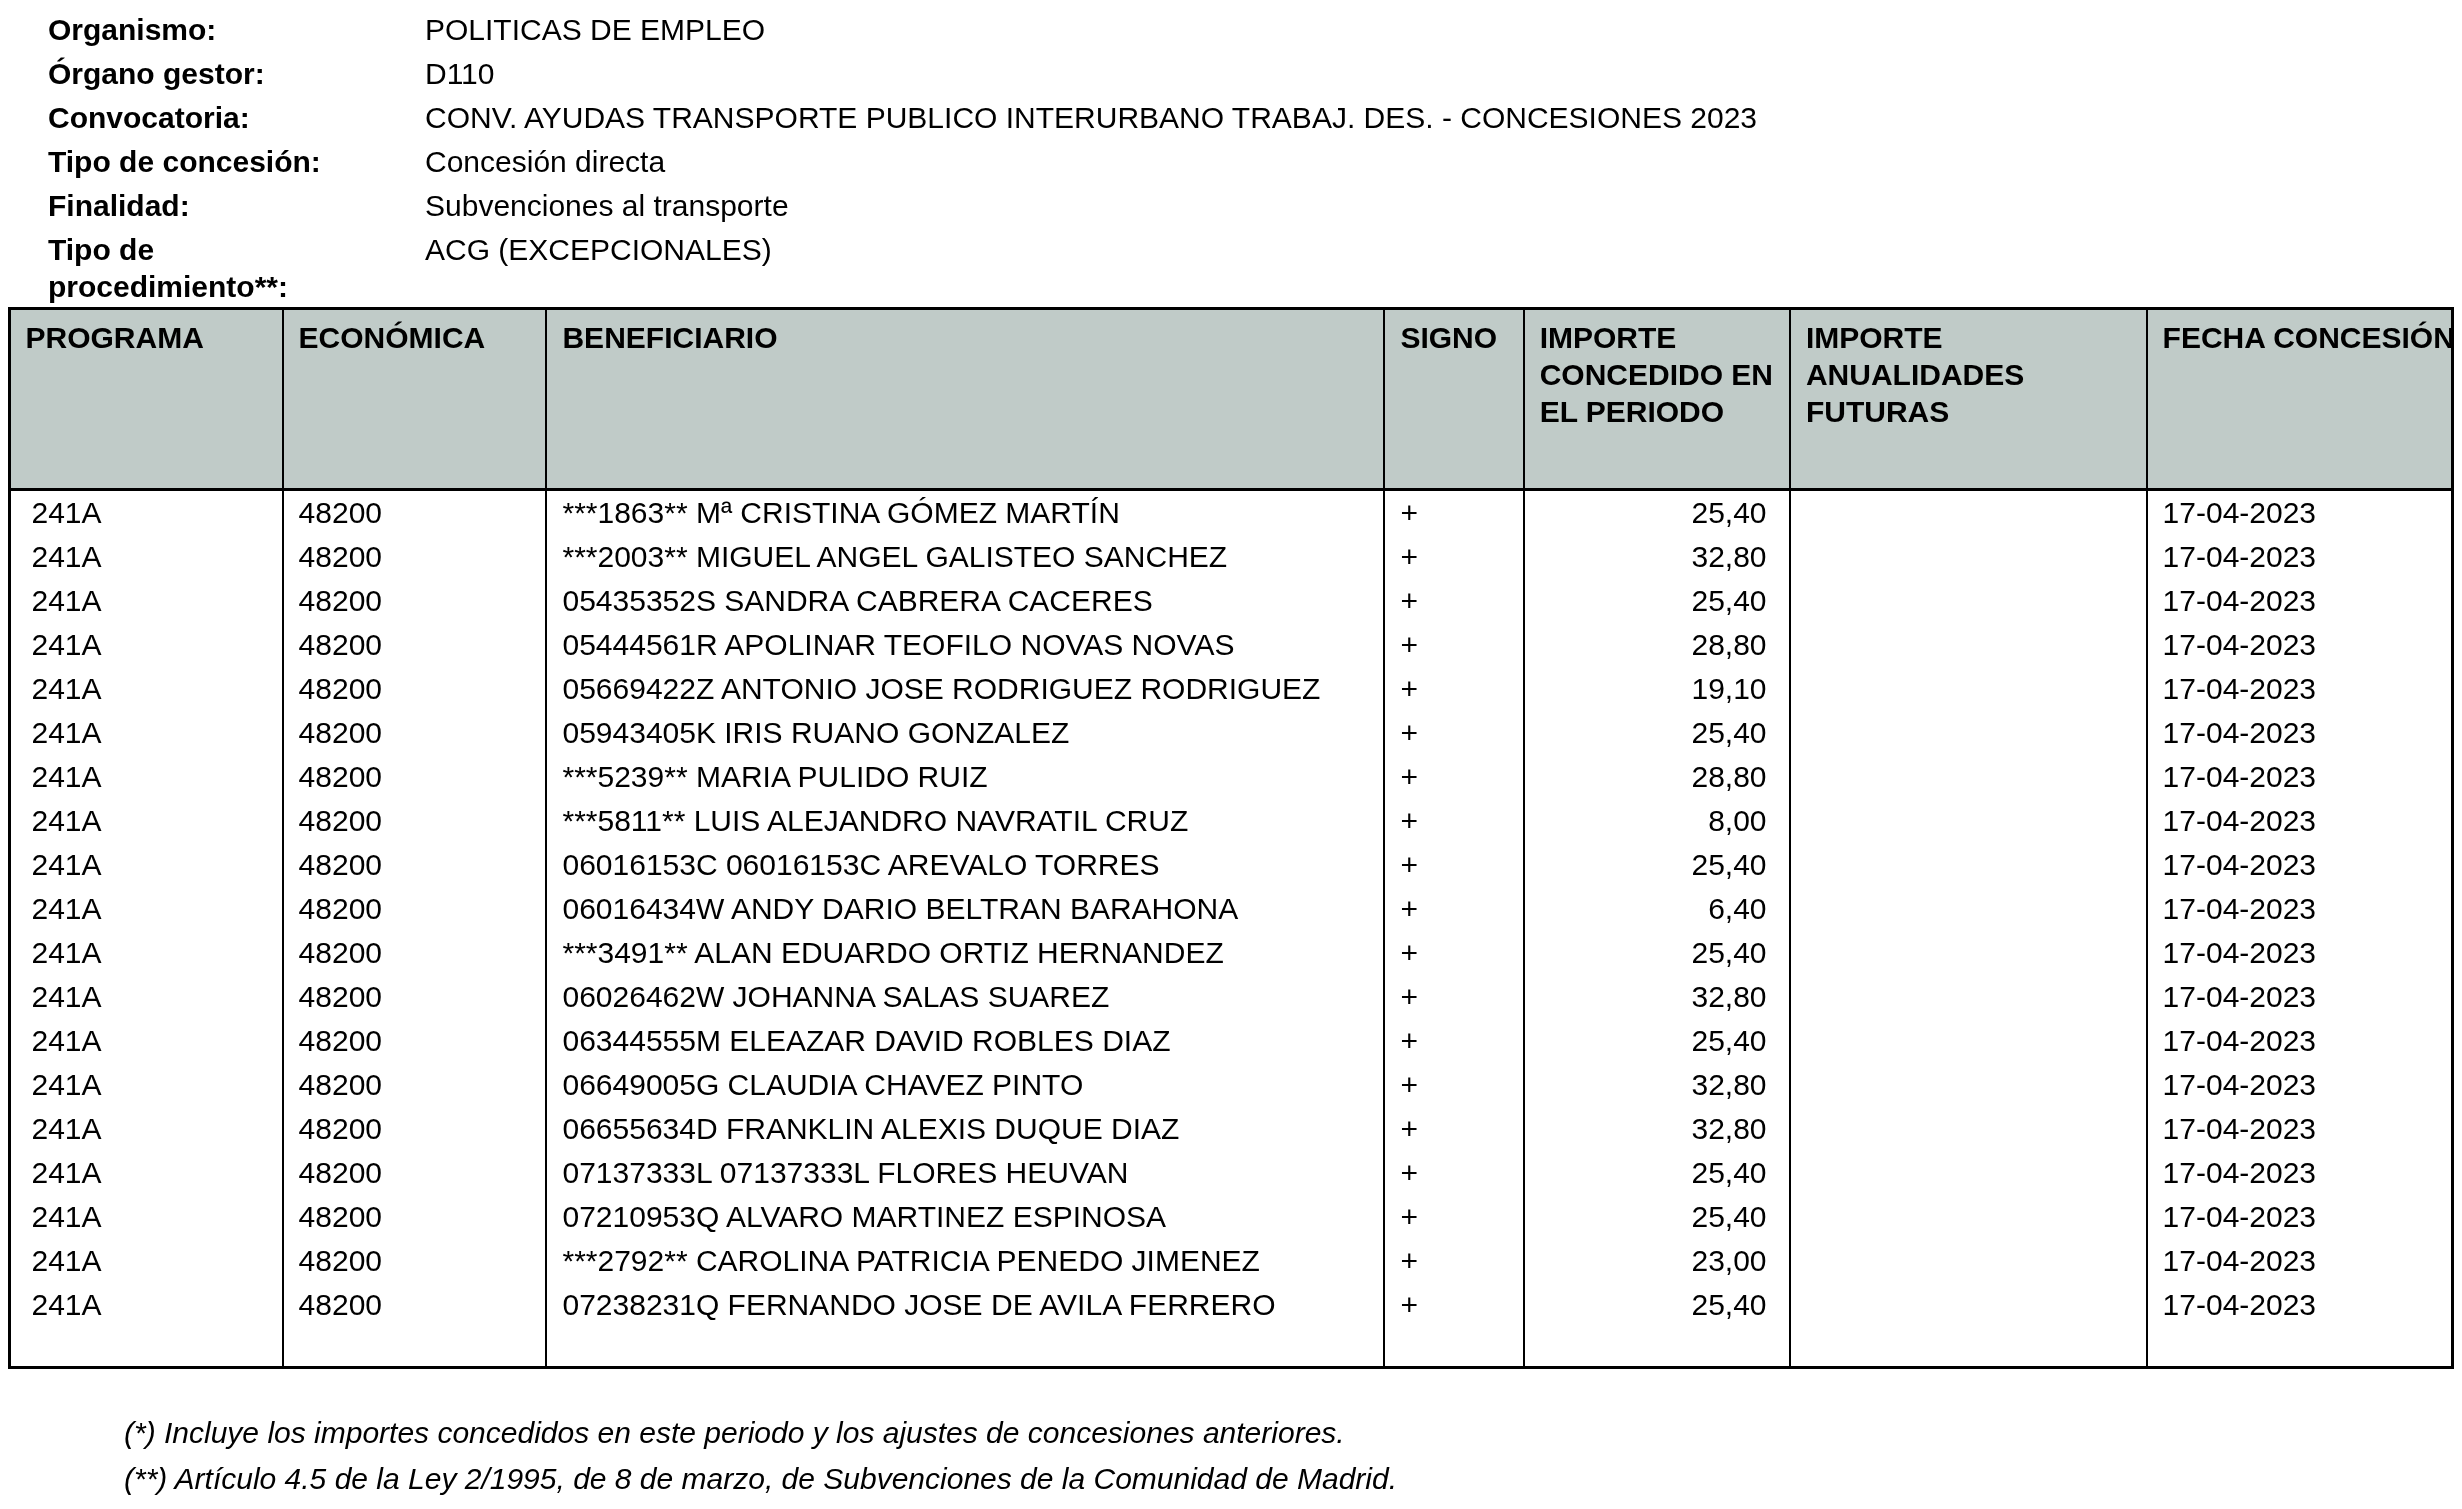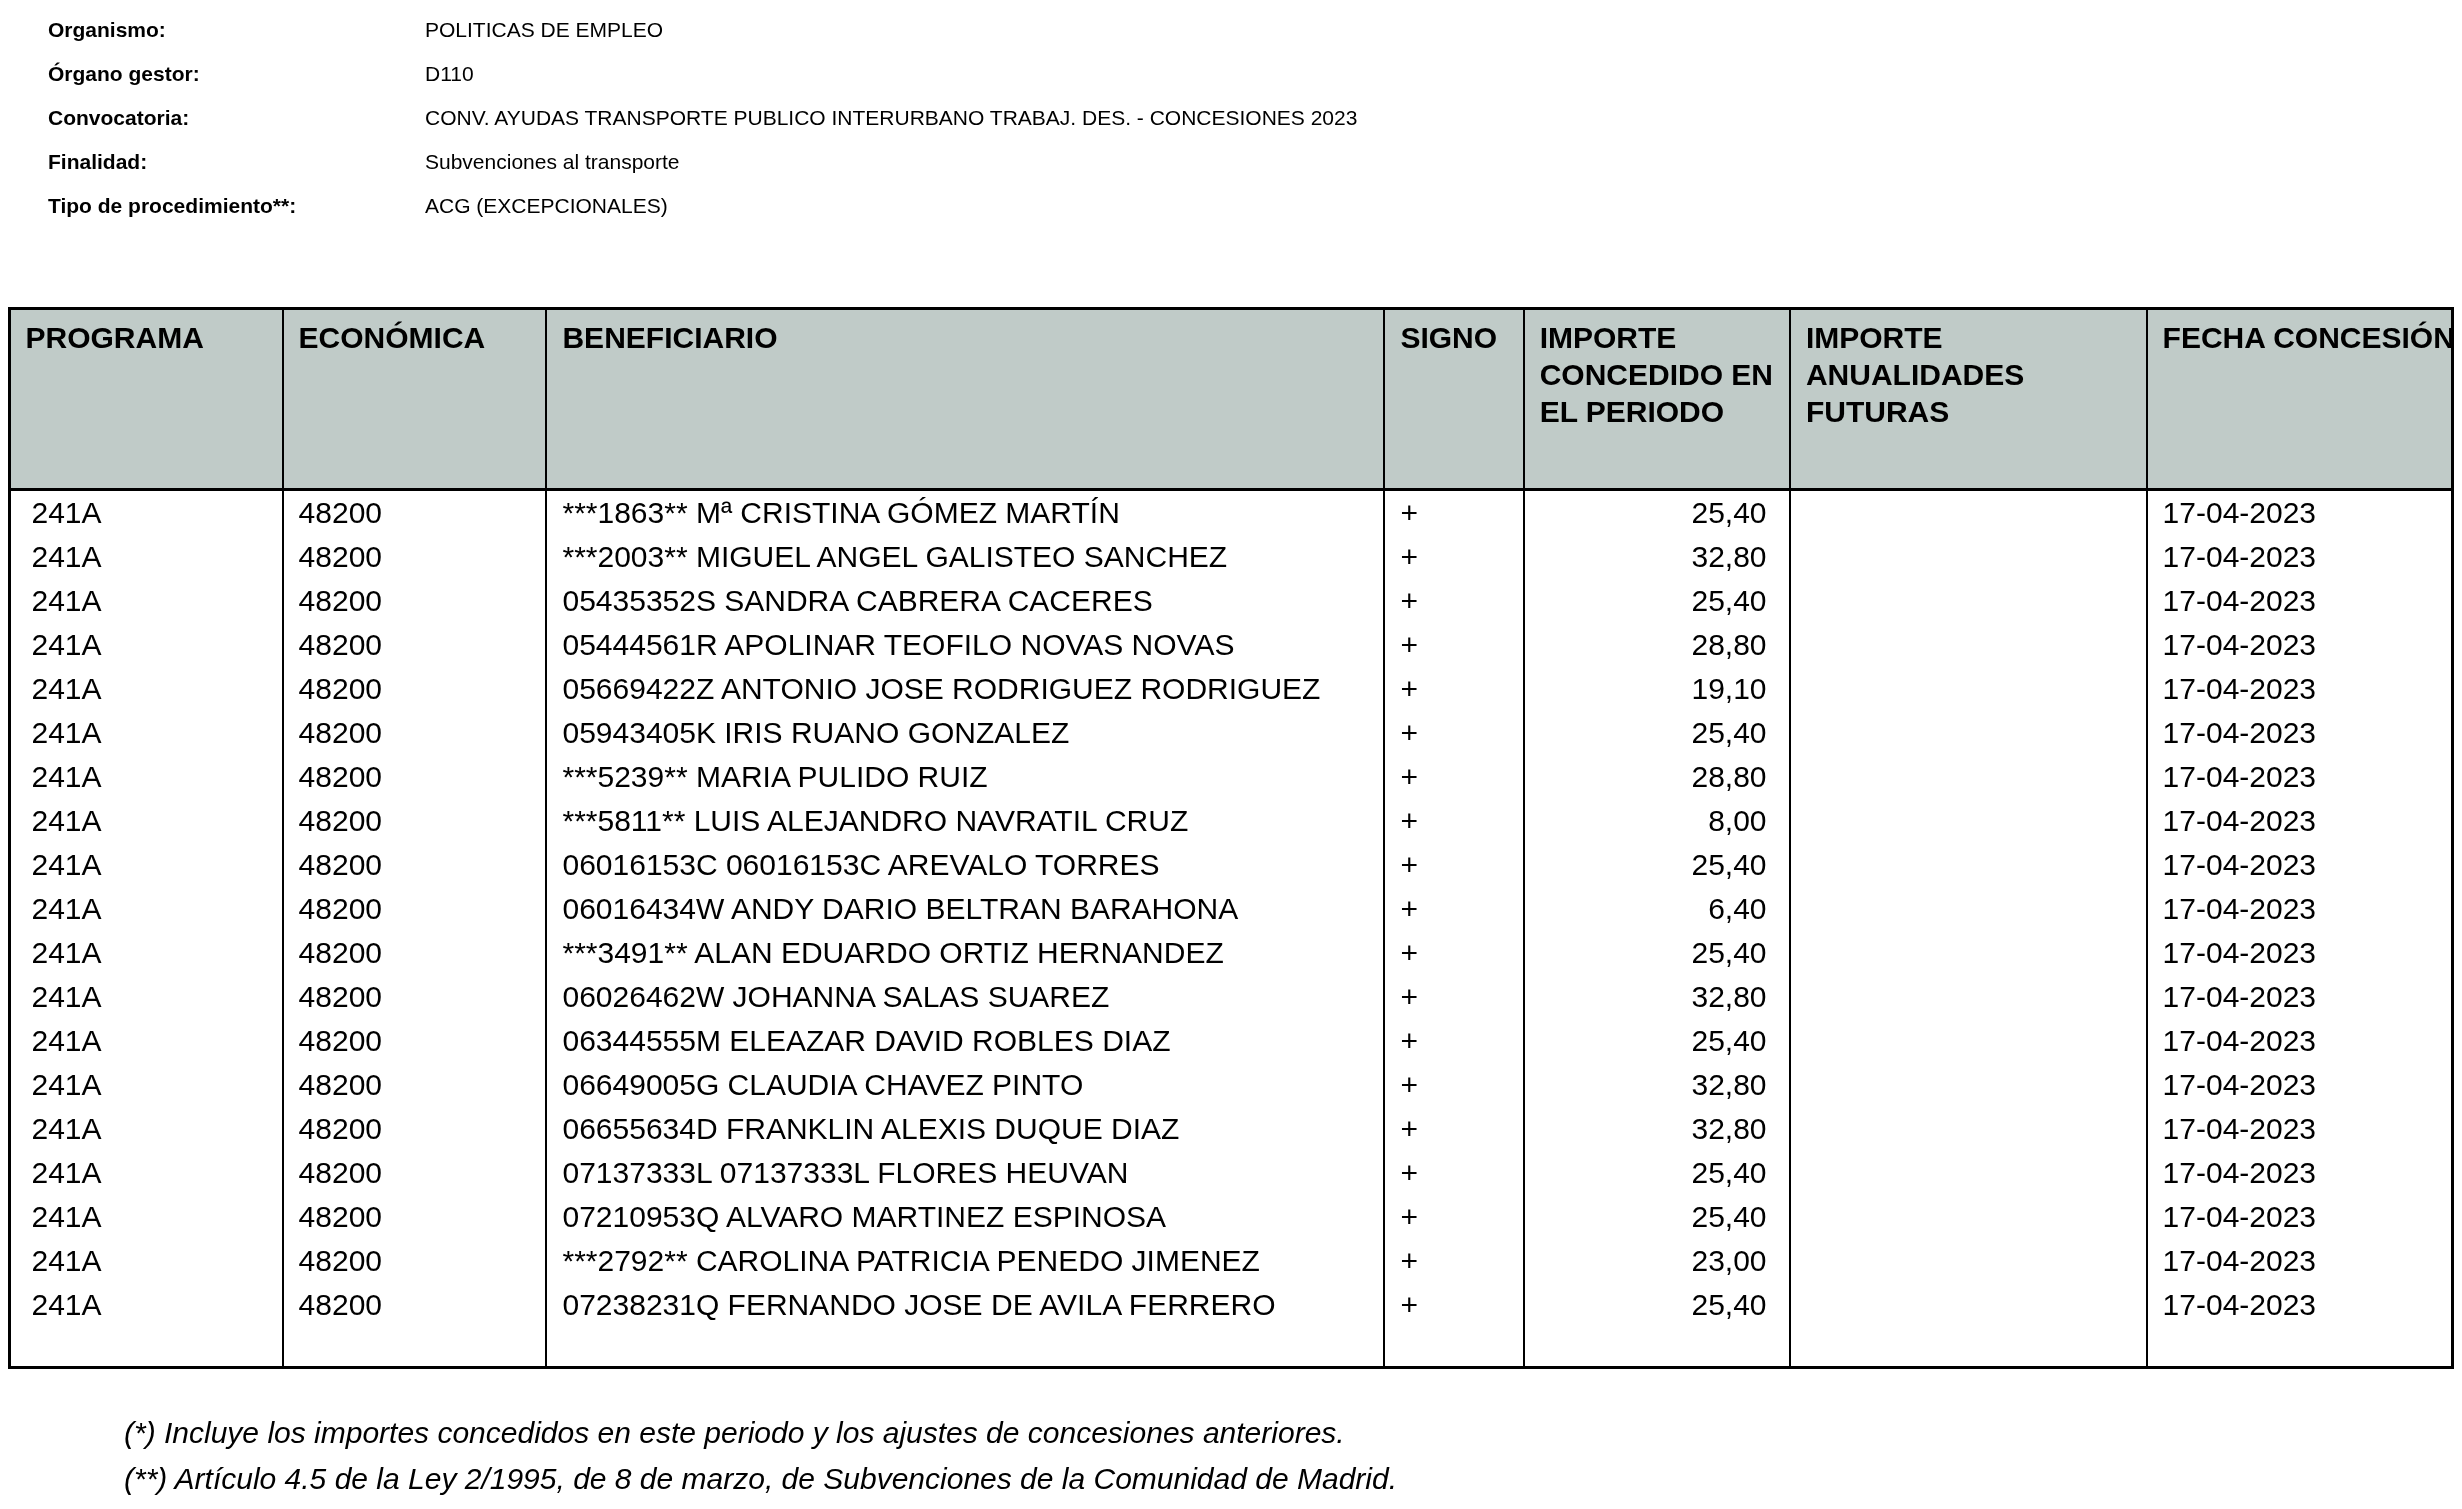--- a/index.html
+++ b/index.html
@@ -20,21 +20,21 @@
   
   .meta-block {
     position: absolute;
     left: 48px;
     top: 10.5px;
   }
   .meta-row {
     display: flex;
     height: 44px;
     align-items: flex-start;
-    font-size: 21px;
+    font-size: 30px;
     line-height: 37px;
   }
   .meta-label {
     width: 346px;
     font-weight: bold;
     flex: 0 0 auto;
   }
   .meta-value {
     flex: 1 1 auto;
     white-space: nowrap;
@@ -104,20 +104,24 @@
       <div class="meta-label">Organismo:</div>
       <div class="meta-value">POLITICAS DE EMPLEO</div>
     </div>
     <div class="meta-row">
       <div class="meta-label">Órgano gestor:</div>
       <div class="meta-value">D110</div>
     </div>
     <div class="meta-row">
       <div class="meta-label">Convocatoria:</div>
       <div class="meta-value">CONV. AYUDAS TRANSPORTE PUBLICO INTERURBANO TRABAJ. DES. - CONCESIONES 2023</div>
+    </div>
+    <div class="meta-row">
+      <div class="meta-label">Tipo de concesión:</div>
+      <div class="meta-value">Concesión directa</div>
     </div>
     <div class="meta-row">
       <div class="meta-label">Finalidad:</div>
       <div class="meta-value">Subvenciones al transporte</div>
     </div>
     <div class="meta-row">
       <div class="meta-label">Tipo de procedimiento**:</div>
       <div class="meta-value">ACG (EXCEPCIONALES)</div>
     </div>
   </div>

